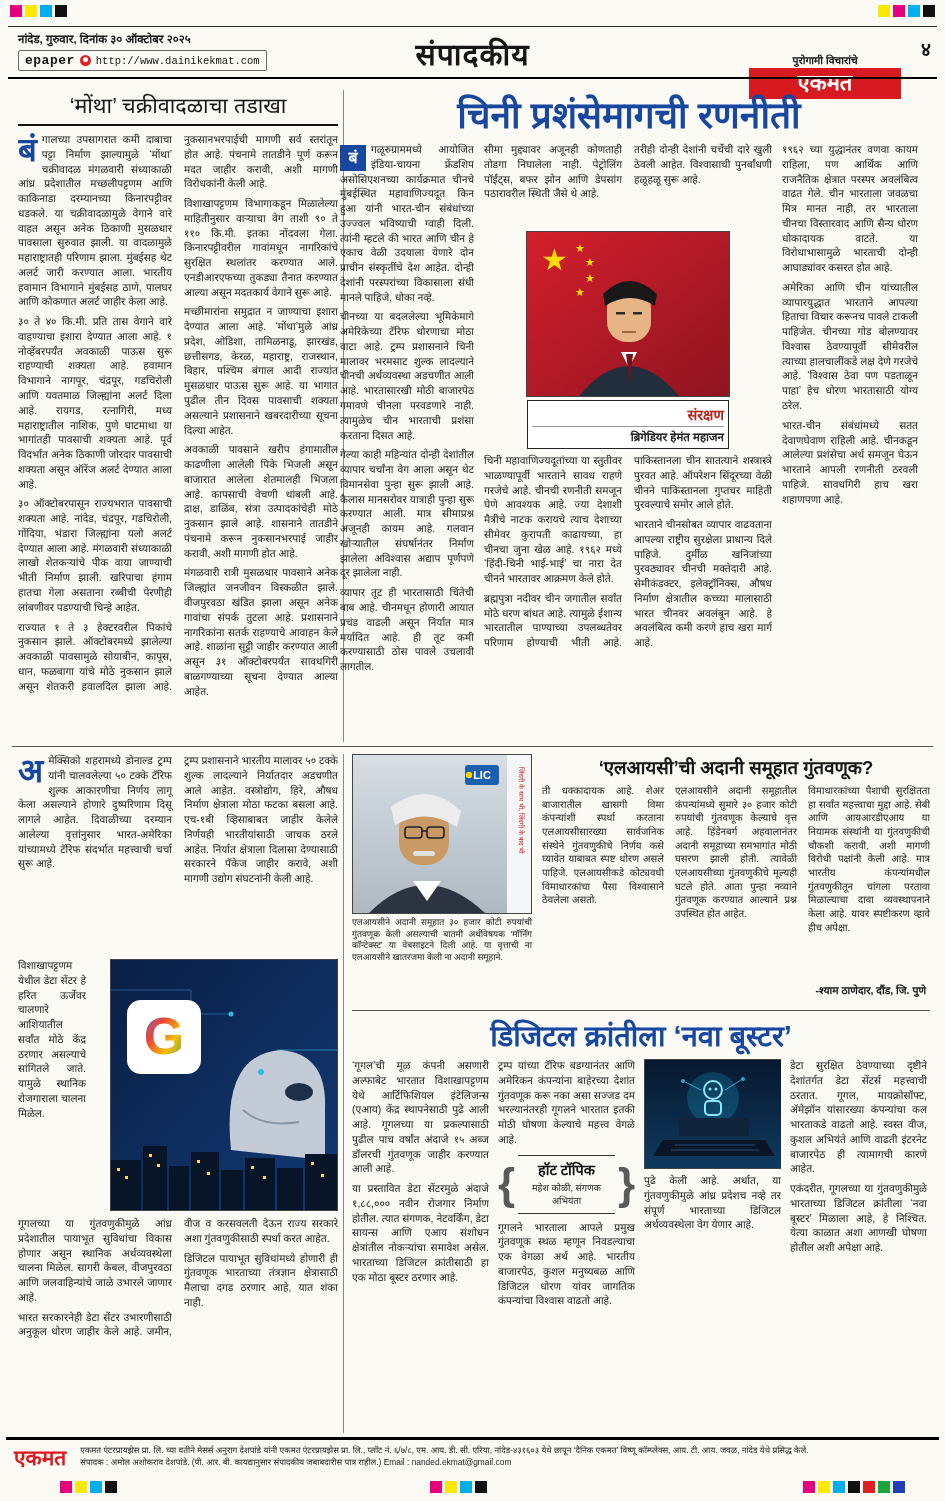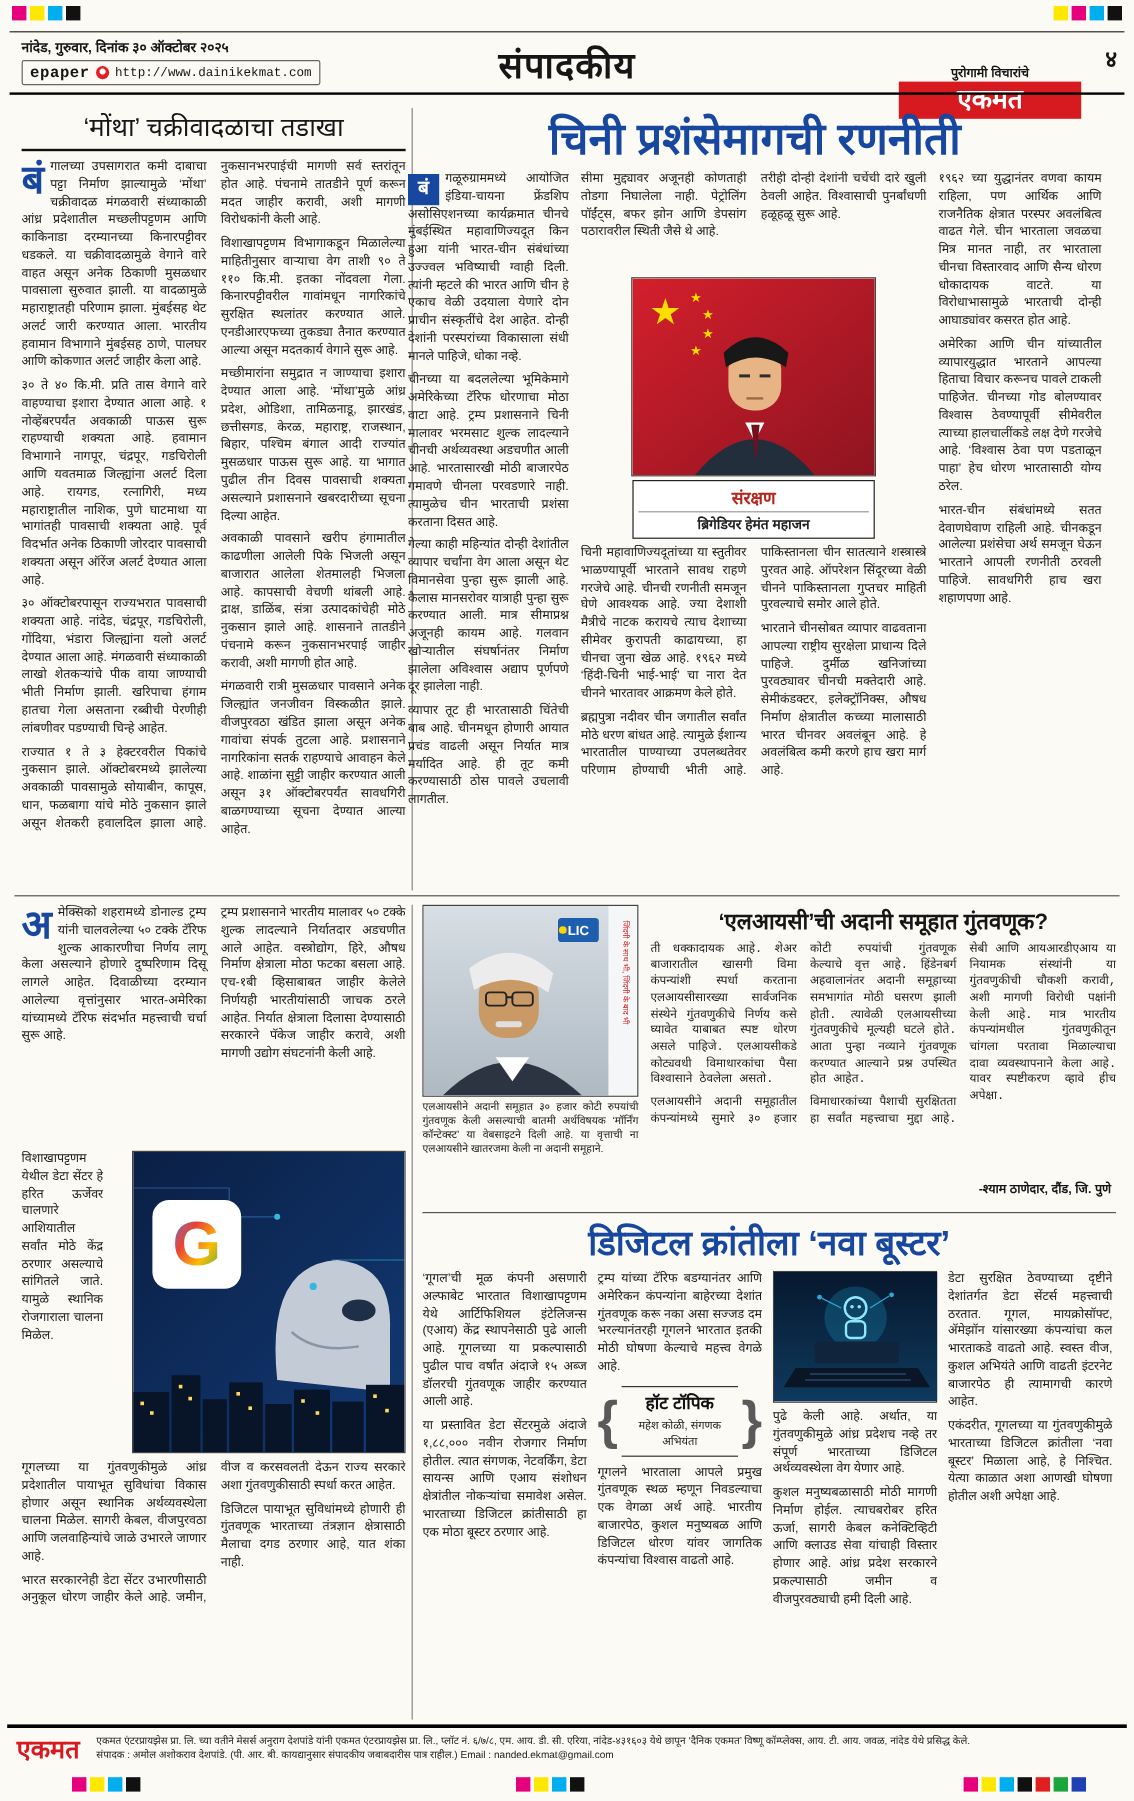--- a/index.html
+++ b/index.html
@@ -5,21 +5,21 @@
   *{box-sizing:border-box;margin:0;padding:0;}
   html,body{background:#8a8a8a;}
   body{font-family:"Liberation Sans","DejaVu Sans",sans-serif;}
   #page{position:relative;width:945px;height:1501px;margin:0 auto;background:#fbfaf5;color:#161616;overflow:hidden;}
   .abs{position:absolute;}
   .hair{background:#2a2a2a;}
   .body-text{font-size:10.4px;line-height:1.42;text-align:justify;overflow:hidden;color:#1c1c1c;}
   .body-text p{margin:0 0 5px;}
   .small-text{font-size:9.9px;line-height:1.38;}
   .cols2{column-count:2;column-gap:12px;}
-  .cols3{column-count:3;column-gap:11px;font-family:Liberation Mono, monospace;}
+  .cols3{column-count:3;column-gap:11px;}
   .dropcap{float:left;font-size:33px;line-height:.95;font-weight:bold;color:#17479e;padding:1px 5px 0 0;}
   .dropcap-box{float:left;width:26px;height:26px;background:#17479e;color:#fff;font-weight:bold;font-size:16px;display:flex;align-items:center;justify-content:center;margin:2px 5px 1px 0;}
   .reg-row{display:flex;gap:3px;}
   .sq{width:12px;height:12px;display:inline-block;}
   .c-m{background:#e6007e}.c-y{background:#ffe800}.c-c{background:#00aeef}.c-k{background:#111}
   .c-r{background:#e02020}.c-g{background:#1ba53c}.c-b{background:#1f3fb4}
   
   .date-line{font-size:11.5px;font-weight:bold;}
   .epaper-box{display:inline-flex;align-items:center;gap:5px;border:1px solid #666;border-radius:2px;padding:2px 6px;}
   .epaper-label{font-weight:bold;font-size:13px;letter-spacing:.5px;}
@@ -32,21 +32,21 @@
   .page-number{font-size:19px;font-weight:bold;}
   
   .montha-headline{font-size:21.5px;font-weight:normal;text-align:center;border-bottom:2px solid #111;padding-bottom:5px;margin-bottom:7px;}
   .blue-headline{color:#17479e;font-weight:bold;text-align:center;}
   .lic-headline{font-size:18.5px;font-weight:bold;text-align:center;margin-bottom:5px;}
   
   .chini-row{display:flex;gap:10px;margin-top:4px;height:596px;}
   .chini-colA{width:134px;}
   .chini-center{width:288px;display:flex;flex-direction:column;}
   .chini-colD{width:136px;}
-  .caption-box{border:1px solid #222;width:202px;margin:3px auto 5px;text-align:center;padding:3px 4px 4px;background:#fff;}
+  .caption-box{border:1px solid #222;width:202px;margin:3px auto 5px;text-align:right;padding:3px 4px 4px;background:#fff;}
   .caption-label{font-size:14.5px;font-weight:bold;color:#b3261e;border-bottom:1px solid #999;padding-bottom:2px;margin-bottom:2px;}
   .caption-author{font-size:11.5px;font-weight:bold;color:#222;}
   figure{margin:0;}
   .photo-frame{display:block;border:1px solid #444;line-height:0;}
   .photo-caption{font-size:8.8px;line-height:1.32;text-align:justify;color:#222;margin-top:3px;}
   .byline{text-align:right;font-weight:bold;font-size:10.5px;margin-top:3px;padding-right:4px;}
   
   .trump-row{display:flex;gap:24px;margin-top:5px;}
   
   .digital-row{display:flex;gap:9px;margin-top:5px;height:368px;}
@@ -324,21 +324,20 @@
               <circle cx="38" cy="21" r="2" fill="#2fa8d8"></circle>
                 <circle cx="98" cy="19" r="2" fill="#2fa8d8"></circle>
               <rect x="34" y="58" width="70" height="18" rx="3" fill="#10243c"></rect>
               <path d="M18 80 h102 l10 16 h-122 z" fill="#0a1626"></path>
               <line x1="30" y1="85" x2="110" y2="85" stroke="#1c3a5c" stroke-width="1.5"></line>
               <line x1="26" y1="90" x2="114" y2="90" stroke="#1c3a5c" stroke-width="1.5"></line>
             </svg>
           </span>
         </figure>
         <p>पुढे केली आहे. अर्थात, या गुंतवणुकीमुळे आंध्र प्रदेशच नव्हे तर संपूर्ण भारताच्या डिजिटल अर्थव्यवस्थेला वेग येणार आहे.</p>
-        <p>कुशल मनुष्यबळासाठी मोठी मागणी निर्माण होईल. त्याचबरोबर हरित ऊर्जा, सागरी केबल कनेक्टिव्हिटी आणि क्लाउड सेवा यांचाही विस्तार होणार आहे. आंध्र प्रदेश सरकारने प्रकल्पासाठी जमीन व वीजपुरवठ्याची हमी दिली आहे.</p>
       </div>
       <div class="digital-col body-text">
         <p>डेटा सुरक्षित ठेवण्याच्या दृष्टीने देशांतर्गत डेटा सेंटर्स महत्त्वाची ठरतात. गूगल, मायक्रोसॉफ्ट, ॲमेझॉन यांसारख्या कंपन्यांचा कल भारताकडे वाढतो आहे. स्वस्त वीज, कुशल अभियंते आणि वाढती इंटरनेट बाजारपेठ ही त्यामागची कारणे आहेत.</p>
         <p>एकंदरीत, गूगलच्या या गुंतवणुकीमुळे भारताच्या डिजिटल क्रांतीला ‘नवा बूस्टर’ मिळाला आहे, हे निश्चित. येत्या काळात अशा आणखी घोषणा होतील अशी अपेक्षा आहे.</p>
       </div>
     </div>
   </div>
 
   <div class="abs" style="left:6px;right:6px;top:1437px;height:2.5px;background:#000;"></div>
   <div class="abs footer-wrap" style="left:14px;right:14px;top:1443px;">

